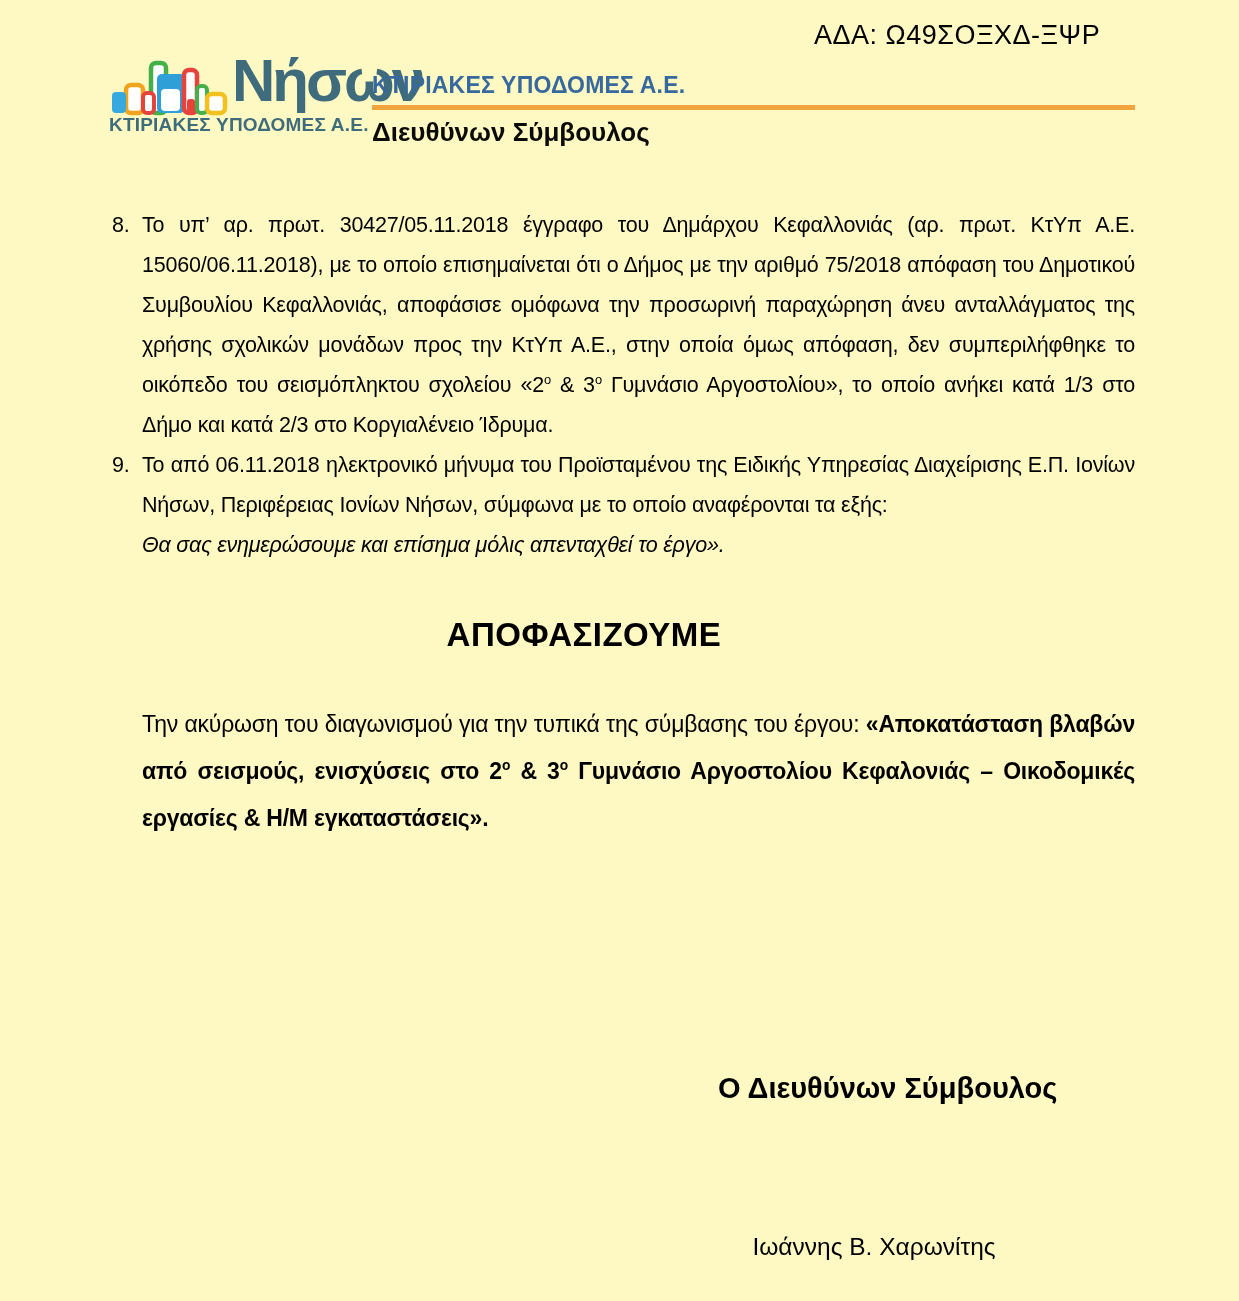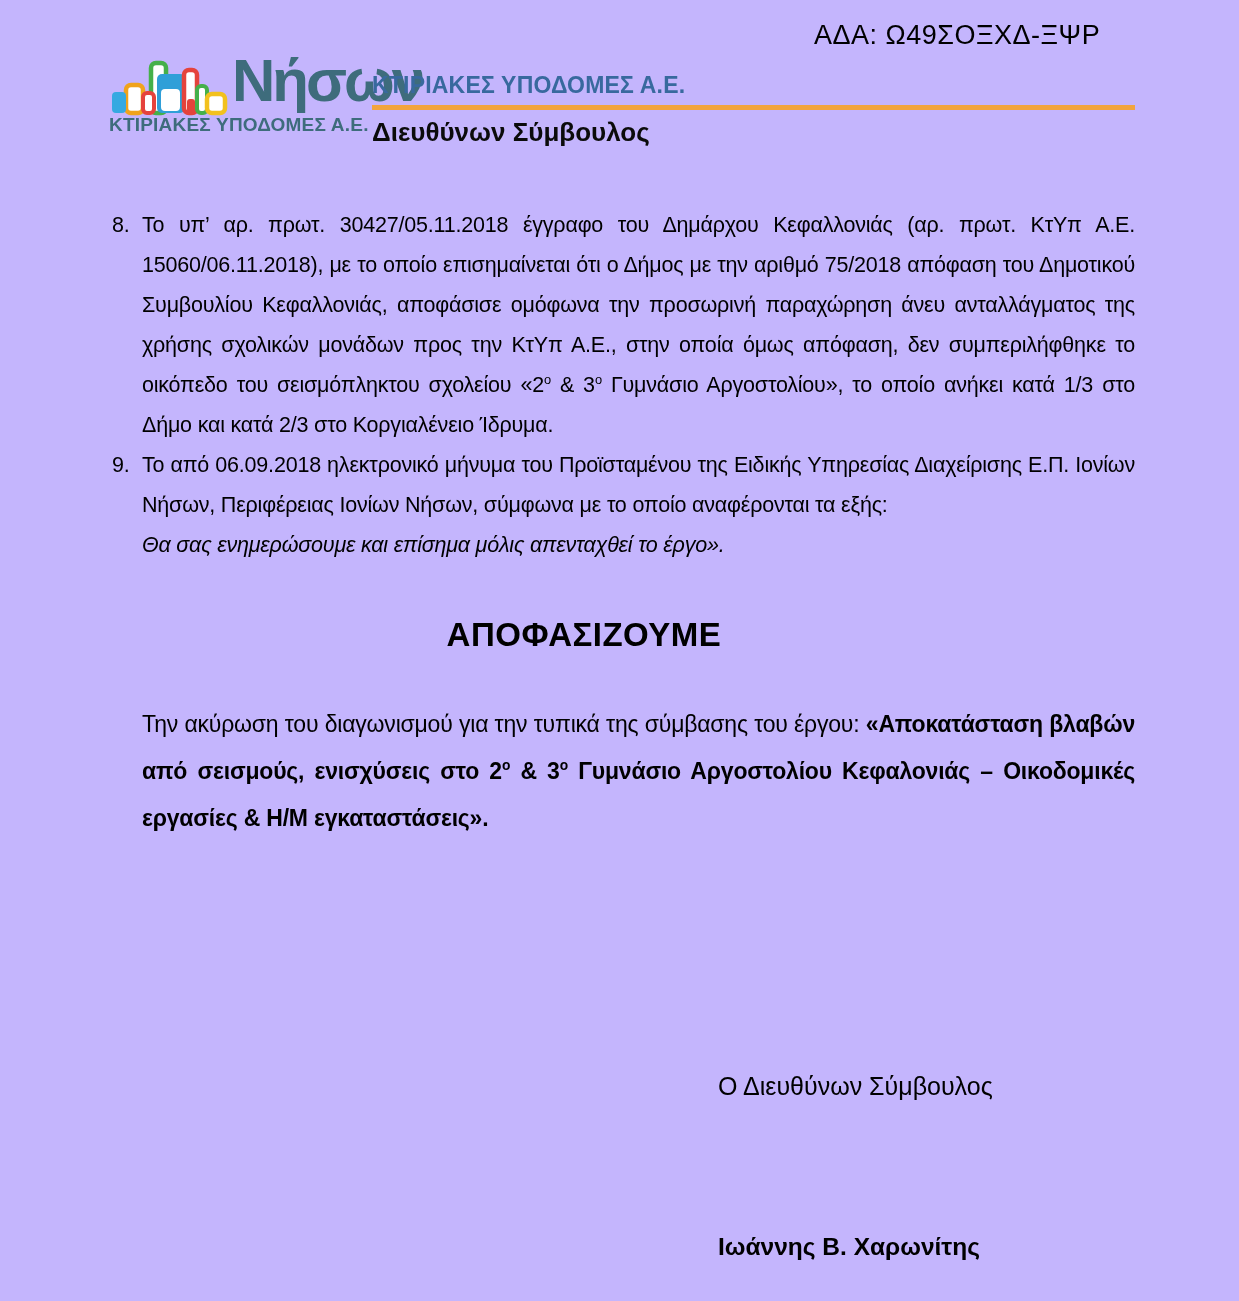--- a/index.html
+++ b/index.html
@@ -1,17 +1,17 @@
 <!DOCTYPE html>
 <html><head>
 <meta charset="utf-8">
 <style>
   html,body { margin:0; padding:0; background:#ffffff; }
   .page {
-    position:relative; width:1239px; height:1301px; background:#c4b5fd;
+    position:relative; width:1239px; height:1301px; background:#fef9c3;
     font-family:"Liberation Sans", sans-serif; color:#000;
     overflow:hidden;
   }
 
   
   .ada { position:absolute; left:814px; top:20px; font-size:27px; letter-spacing:0.5px; white-space:nowrap; }
 
   
   .logo { position:absolute; left:110px; top:56px; width:265px; height:90px; }
   .logo-icon { position:absolute; left:0; top:4px; width:125px; height:58px; }
@@ -42,26 +42,26 @@
   sup.ord { font-size:60%; line-height:0; vertical-align:super; }
 
   .heading {
     margin-top:50px; margin-right:77px; text-align:center;
     font-weight:bold; font-size:33px; letter-spacing:0.5px;
   }
   .decision { margin-top:46px; padding-left:32px; line-height:47px; font-size:23px; }
   .decision .bold { font-weight:bold; }
 
   .sig-title {
-    position:absolute; left:718px; top:1072px; width:312px; text-align:left;
-    font-weight:normal; font-size:25px; white-space:nowrap;
+    position:absolute; left:718px; top:1072px; width:312px; text-align:right;
+    font-weight:bold; font-size:29px; white-space:nowrap;
   }
   .sig-name {
-    position:absolute; left:718px; top:1233px; width:312px; 
-    font-weight:bold; font-size:24.5px; white-space:nowrap;
+    position:absolute; left:718px; top:1233px; width:312px; text-align:center;
+    font-weight:normal; font-size:24.5px; white-space:nowrap;
   }
 </style>
 </head>
 <body>
 
 <div class="page">
 
   <div class="ada">ΑΔΑ: Ω49ΣΟΞΧΔ-ΞΨΡ</div>
 
   <div class="logo">
@@ -90,21 +90,21 @@
 
   <div class="docbody">
 
     <div class="li">
       <span class="num">8.</span>
       <span><span>Το υπ’ αρ. πρωτ. 30427/05.11.2018 έγγραφο του Δημάρχου Κεφαλλονιάς (αρ. πρωτ. ΚτΥπ Α.Ε. 15060/06.11.2018), με το οποίο επισημαίνεται ότι ο Δήμος με την αριθμό 75/2018 απόφαση του Δημοτικού Συμβουλίου Κεφαλλονιάς, αποφάσισε ομόφωνα την προσωρινή παραχώρηση άνευ ανταλλάγματος της χρήσης σχολικών μονάδων προς την ΚτΥπ Α.Ε., στην οποία όμως απόφαση, δεν συμπεριλήφθηκε το οικόπεδο του σεισμόπληκτου σχολείου «2</span><sup class="ord">ο</sup><span> &amp; 3</span><sup class="ord">ο</sup><span> Γυμνάσιο Αργοστολίου», το οποίο ανήκει κατά 1/3 στο Δήμο και κατά 2/3 στο Κοργιαλένειο Ίδρυμα.</span></span>
     </div>
 
     <div class="li">
       <span class="num">9.</span>
-      <div>Το από 06.09.2018 ηλεκτρονικό μήνυμα του Προϊσταμένου της Ειδικής Υπηρεσίας Διαχείρισης Ε.Π. Ιονίων Νήσων, Περιφέρειας Ιονίων Νήσων, σύμφωνα με το οποίο αναφέρονται τα εξής:</div>
+      <div>Το από 06.11.2018 ηλεκτρονικό μήνυμα του Προϊσταμένου της Ειδικής Υπηρεσίας Διαχείρισης Ε.Π. Ιονίων Νήσων, Περιφέρειας Ιονίων Νήσων, σύμφωνα με το οποίο αναφέρονται τα εξής:</div>
       <div class="quote">Θα σας ενημερώσουμε και επίσημα μόλις απενταχθεί το έργο».</div>
     </div>
 
     <div class="heading">ΑΠΟΦΑΣΙΖΟΥΜΕ</div>
 
     <div class="decision"><span>Την ακύρωση του διαγωνισμού για την τυπικά της σύμβασης του έργου: </span><span class="bold">«Αποκατάσταση βλαβών από σεισμούς, ενισχύσεις στο 2</span><sup class="ord bold">ο</sup><span class="bold"> &amp; 3</span><sup class="ord bold">ο</sup><span class="bold"> Γυμνάσιο Αργοστολίου  Κεφαλονιάς – Οικοδομικές εργασίες &amp; Η/Μ εγκαταστάσεις».</span></div>
 
   </div>
 
   <div class="sig-title">Ο Διευθύνων Σύμβουλος</div>

